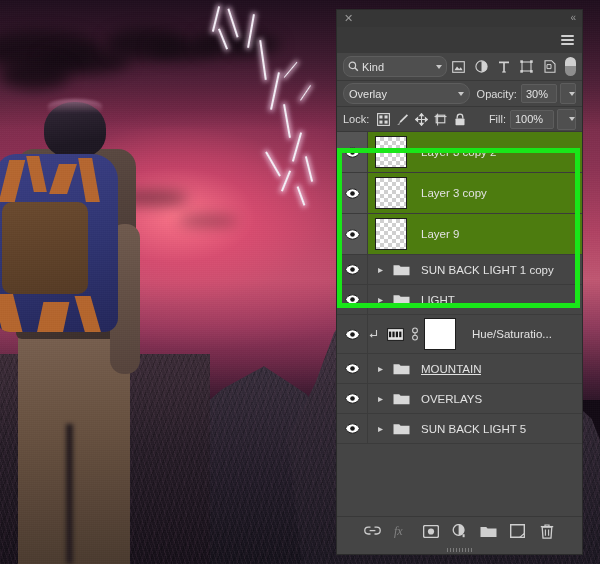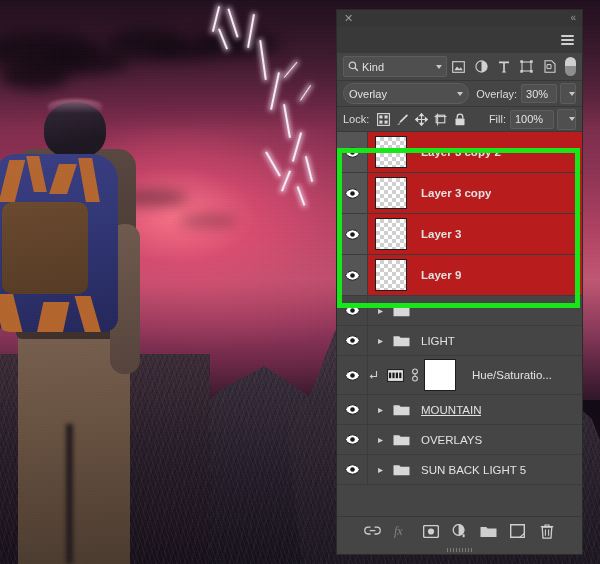--- a/index.html
+++ b/index.html
@@ -201,21 +201,21 @@
     align-items: center;
     flex: none;
     padding: 0 6px;
     border-bottom: 1px solid #383838;
   }
   #filter-row { height: 27px; gap: 0; }
   .kind-select {
     width: 95px; height: 19px;
     background: #4f4f4f;
     border: 1px solid #5d5d5d;
-    border-radius: 2px;
+    border-radius: 8px;
     display: flex; align-items: center;
     padding: 0 4px;
     font-size: 11px; color: #e0e0e0;
     cursor: pointer;
     position: relative;
   }
   .kind-select .magn { margin-right: 3px; opacity: .9; }
   .caret {
     margin-left: auto;
     width: 0; height: 0;
@@ -277,21 +277,21 @@
     position: relative;
   }
   .layer-row {
     height: 40px;
     display: flex;
     align-items: center;
     border-bottom: 1px solid #3b3b3b;
     background: #454545;
     position: relative;
   }
-  .layer-row.selected { background: #b91c1c; font-weight: bold; }
+  .layer-row.selected { background: #4d7c0f; }
   .eye-cell {
     width: 30px; height: 100%;
     display: flex; align-items: center; justify-content: center;
     border-right: 1px solid #3b3b3b;
     cursor: pointer;
     flex: none;
   }
   .layer-row.selected .eye-cell { background: #555555; }
   .thumb-wrap {
     width: 46px; display: flex; align-items: center; justify-content: center; flex: none;
@@ -523,21 +523,21 @@
           </svg>
       </div>
       <div class="toggle-pill"></div>
     </div>
 
     <div class="ctrl-row" id="blend-row">
       <div class="blend-select">
         <span>Overlay</span>
         <span class="caret"></span>
       </div>
-      <span class="opacity-label">Overlay:</span>
+      <span class="opacity-label">Opacity:</span>
       <div class="num-box">
         <span>30%</span>
       </div>
       <div class="mini-caret-box">
         <span class="caret"></span>
       </div>
     </div>
 
     <div class="ctrl-row" id="lock-row">
       <span class="lock-label">Lock:</span>
@@ -603,32 +603,20 @@
               <path d="M7.5 0.8 C11 0.8 13.9 3.5 14.4 5.5 C13.9 7.5 11 10.2 7.5 10.2 C4 10.2 1.1 7.5 0.6 5.5 C1.1 3.5 4 0.8 7.5 0.8 Z" fill="#fff" stroke="#1a1a1a" stroke-width="1"></path>
               <circle cx="7.5" cy="5.5" r="2.3" fill="#1a1a1a"></circle>
             </svg>
         </div>
         <div class="thumb-wrap">
             <div class="thumb"></div>
           </div>
         <div class="layer-name">Layer 3 copy</div>
       </div>
 
-      <div class="layer-row selected">
-        <div class="eye-cell">
-          <svg width="15" height="11" viewBox="0 0 15 11">
-              <path d="M7.5 0.8 C11 0.8 13.9 3.5 14.4 5.5 C13.9 7.5 11 10.2 7.5 10.2 C4 10.2 1.1 7.5 0.6 5.5 C1.1 3.5 4 0.8 7.5 0.8 Z" fill="#fff" stroke="#1a1a1a" stroke-width="1"></path>
-              <circle cx="7.5" cy="5.5" r="2.3" fill="#1a1a1a"></circle>
-            </svg>
-        </div>
-        <div class="thumb-wrap">
-            <div class="thumb"></div>
-          </div>
-        <div class="layer-name">Layer 3</div>
-      </div>
 
       <div class="layer-row selected">
         <div class="eye-cell">
           <svg width="15" height="11" viewBox="0 0 15 11">
               <path d="M7.5 0.8 C11 0.8 13.9 3.5 14.4 5.5 C13.9 7.5 11 10.2 7.5 10.2 C4 10.2 1.1 7.5 0.6 5.5 C1.1 3.5 4 0.8 7.5 0.8 Z" fill="#fff" stroke="#1a1a1a" stroke-width="1"></path>
               <circle cx="7.5" cy="5.5" r="2.3" fill="#1a1a1a"></circle>
             </svg>
         </div>
         <div class="thumb-wrap">
             <div class="thumb"></div>
@@ -642,20 +630,21 @@
               <path d="M7.5 0.8 C11 0.8 13.9 3.5 14.4 5.5 C13.9 7.5 11 10.2 7.5 10.2 C4 10.2 1.1 7.5 0.6 5.5 C1.1 3.5 4 0.8 7.5 0.8 Z" fill="#fff" stroke="#1a1a1a" stroke-width="1"></path>
               <circle cx="7.5" cy="5.5" r="2.3" fill="#1a1a1a"></circle>
             </svg>
         </div>
         <div class="group-arrow">▸</div>
         <div class="folder-ico">
           <svg width="17" height="13" viewBox="0 0 17 13">
               <path d="M0.5 2.2 H6.2 L7.6 3.7 H16.5 V12.2 H0.5 Z" fill="#d8d8d8"></path>
             </svg>
         </div>
+        <div class="layer-name">SUN BACK LIGHT 1 copy</div>
       </div>
 
       <div class="layer-row" style="height:29px;">
         <div class="eye-cell">
           <svg width="15" height="11" viewBox="0 0 15 11">
               <path d="M7.5 0.8 C11 0.8 13.9 3.5 14.4 5.5 C13.9 7.5 11 10.2 7.5 10.2 C4 10.2 1.1 7.5 0.6 5.5 C1.1 3.5 4 0.8 7.5 0.8 Z" fill="#fff" stroke="#1a1a1a" stroke-width="1"></path>
               <circle cx="7.5" cy="5.5" r="2.3" fill="#1a1a1a"></circle>
             </svg>
         </div>
         <div class="group-arrow">▸</div>

